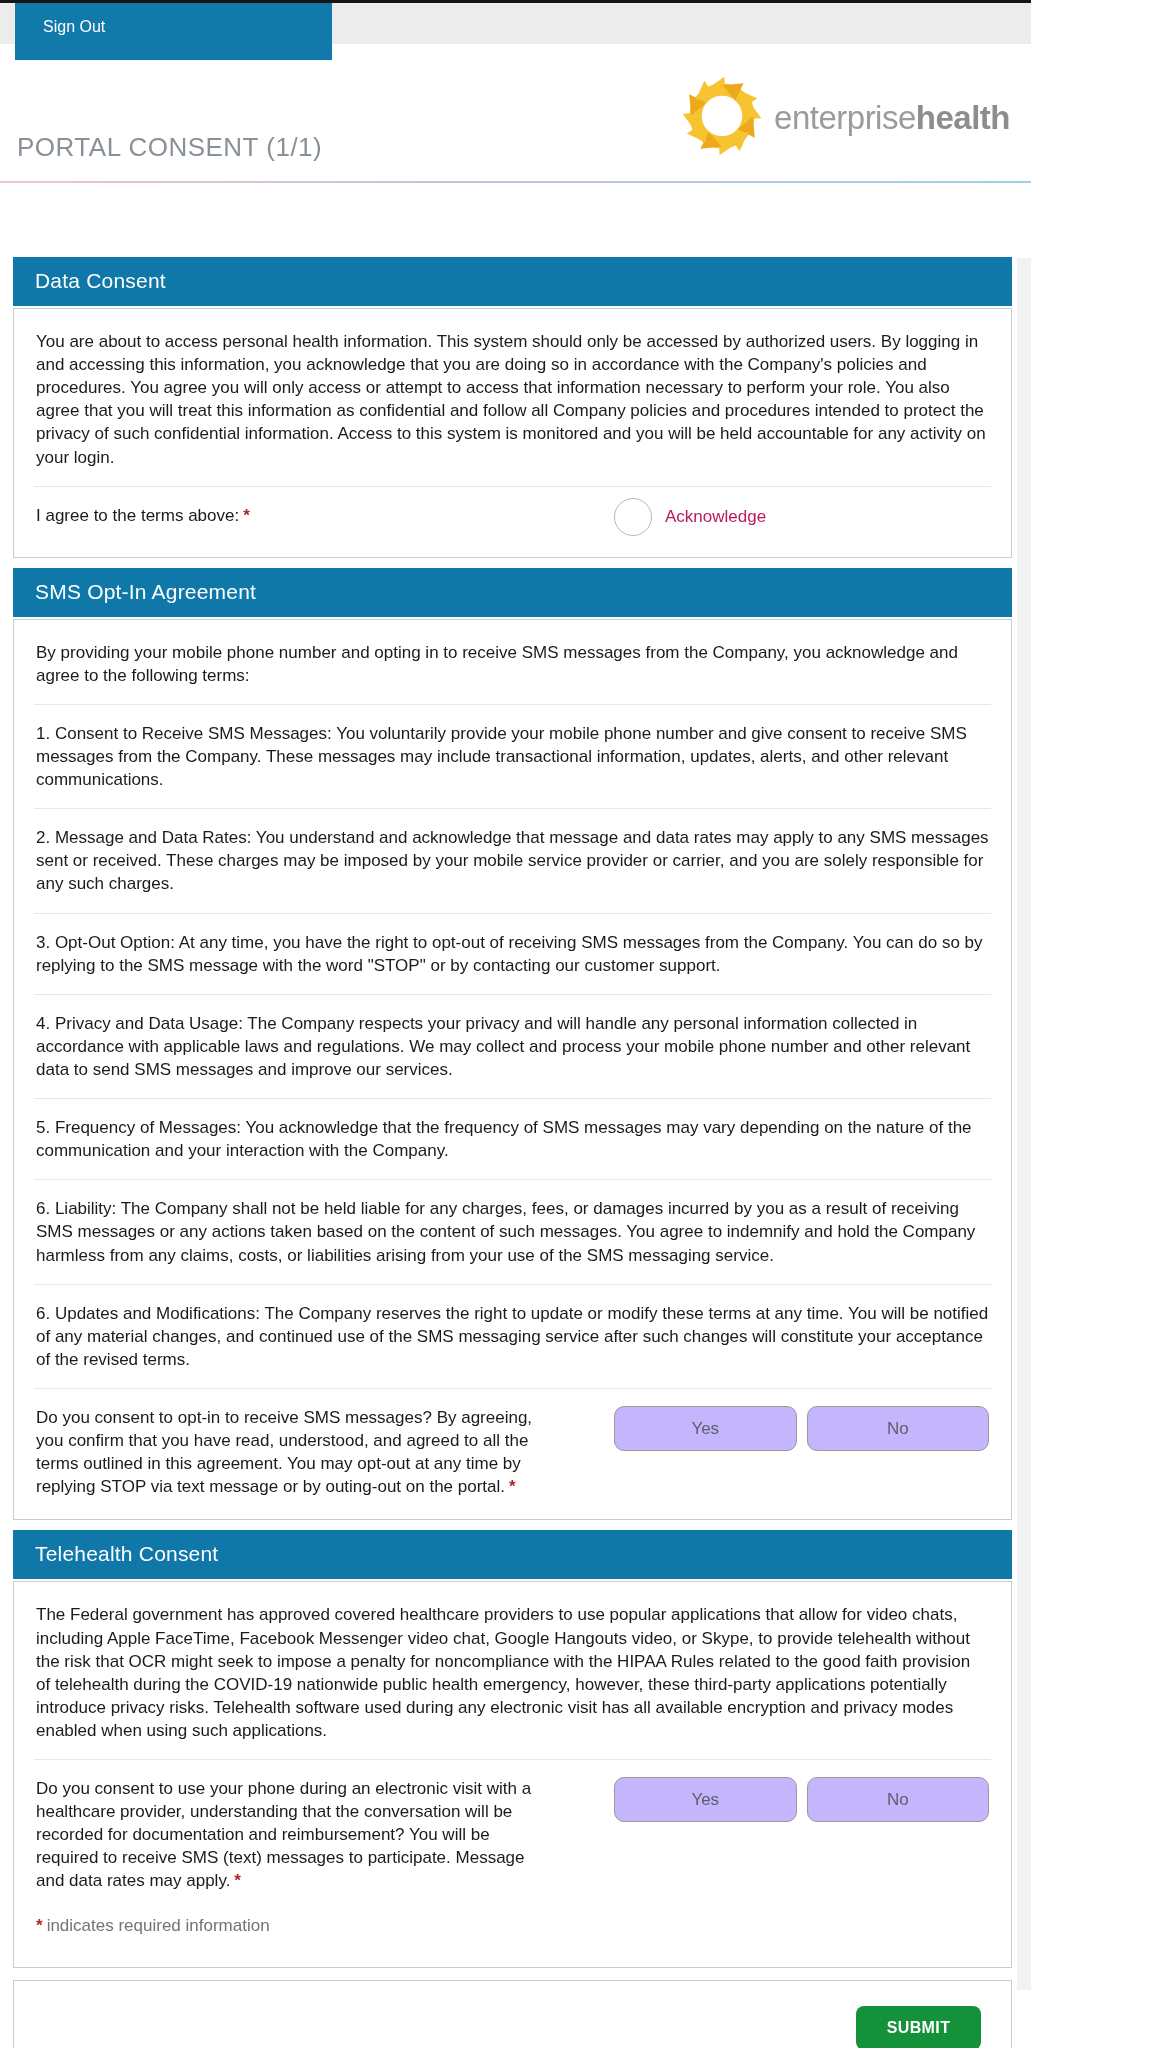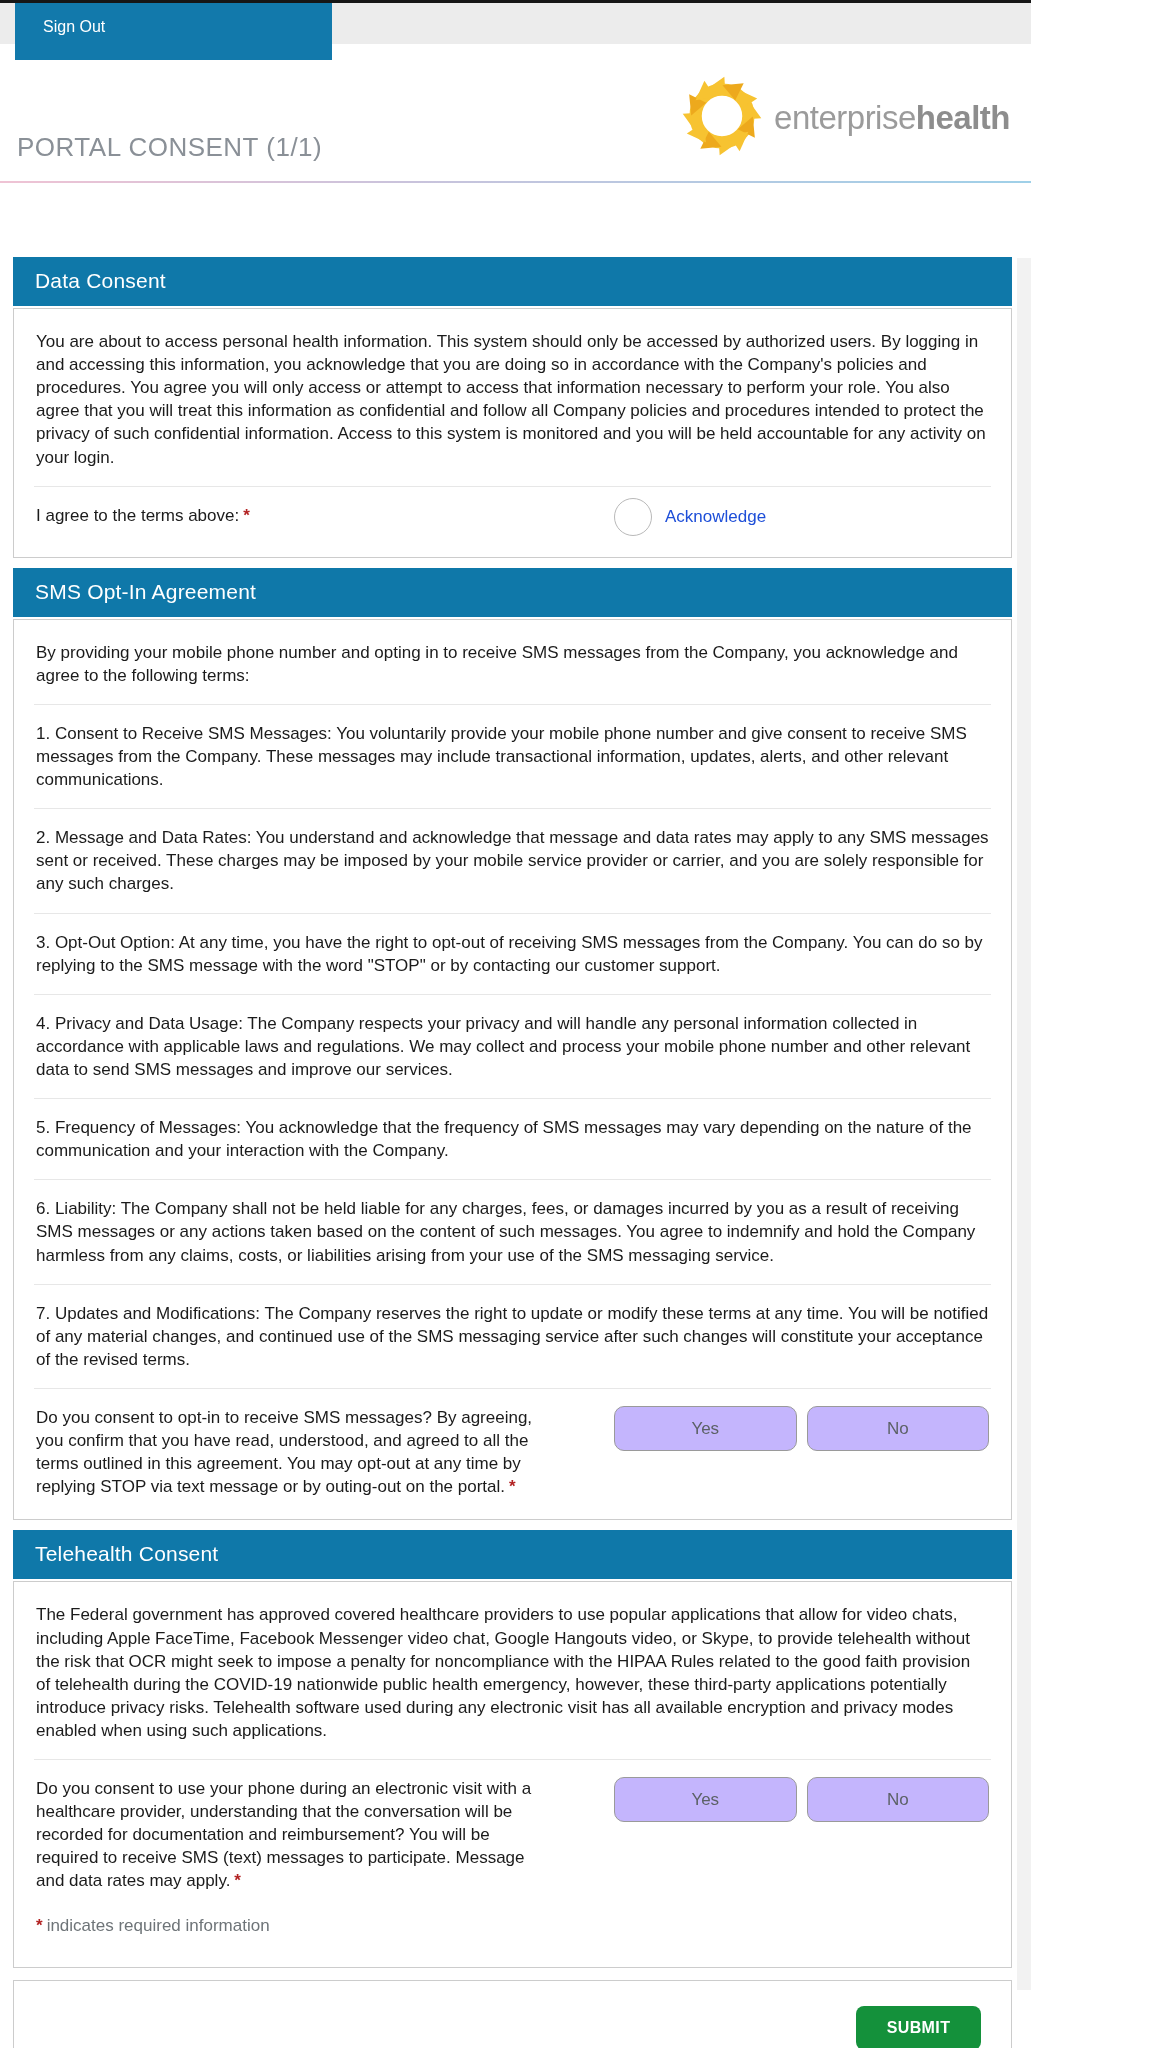--- a/index.html
+++ b/index.html
@@ -45,21 +45,21 @@
   .item + .item{border-top:1px solid #e7e7e7;}
   .item.no-border{border-top:none;padding-top:4px;}
   .row{display:flex;align-items:flex-start;}
   .row-label{flex:0 0 578px;max-width:578px;box-sizing:border-box;padding-right:80px;}
   .row-answers{flex:1;display:flex;gap:10px;align-items:flex-start;}
   .radio-wrap{display:flex;align-items:center;margin-top:-6px;}
   .radio{
     width:36px;height:36px;border-radius:50%;
     border:1px solid #b9b9b9;background:#ffffff;cursor:pointer;flex:none;
   }
-  .radio-label{margin-left:13px;color:#1d4ed8;font-size:17px;}
+  .radio-label{margin-left:13px;color:#be185d;font-size:17px;}
   .btn-choice{
     flex:1;height:45px;box-sizing:border-box;
     border:1px solid #9a9a9a;border-radius:10px;background:#c4b5fd;
     color:#5c6166;font-size:17px;
     display:flex;align-items:center;justify-content:center;cursor:pointer;
   }
   .req{color:#B22222;font-weight:bold;margin-left:4px;}
   .req-note{padding:16px 2px 26px 2px;font-size:17px;color:#6e7478;}
   .req-note .req{margin-left:0;margin-right:4px;}
   .footer-card{
@@ -142,21 +142,21 @@
     <div class="card">
       <div class="card-header">SMS Opt-In Agreement</div>
       <div class="card-body">
         <div class="item">By providing your mobile phone number and opting in to receive SMS messages from the Company, you acknowledge and agree to the following terms:</div>
         <div class="item">1. Consent to Receive SMS Messages: You voluntarily provide your mobile phone number and give consent to receive SMS messages from the Company. These messages may include transactional information, updates, alerts, and other relevant communications.</div>
         <div class="item">2. Message and Data Rates: You understand and acknowledge that message and data rates may apply to any SMS messages sent or received. These charges may be imposed by your mobile service provider or carrier, and you are solely responsible for any such charges.</div>
         <div class="item">3. Opt-Out Option: At any time, you have the right to opt-out of receiving SMS messages from the Company. You can do so by replying to the SMS message with the word "STOP" or by contacting our customer support.</div>
         <div class="item">4. Privacy and Data Usage: The Company respects your privacy and will handle any personal information collected in accordance with applicable laws and regulations. We may collect and process your mobile phone number and other relevant data to send SMS messages and improve our services.</div>
         <div class="item">5. Frequency of Messages: You acknowledge that the frequency of SMS messages may vary depending on the nature of the communication and your interaction with the Company.</div>
         <div class="item">6. Liability: The Company shall not be held liable for any charges, fees, or damages incurred by you as a result of receiving SMS messages or any actions taken based on the content of such messages. You agree to indemnify and hold the Company harmless from any claims, costs, or liabilities arising from your use of the SMS messaging service.</div>
-        <div class="item">7. Updates and Modifications: The Company reserves the right to update or modify these terms at any time. You will be notified of any material changes, and continued use of the SMS messaging service after such changes will constitute your acceptance of the revised terms.</div>
+        <div class="item">6. Updates and Modifications: The Company reserves the right to update or modify these terms at any time. You will be notified of any material changes, and continued use of the SMS messaging service after such changes will constitute your acceptance of the revised terms.</div>
         <div class="item row">
           <div class="row-label"><span>Do you consent to opt-in to receive SMS messages? By agreeing, you confirm that you have read, understood, and agreed to all the terms outlined in this agreement. You may opt-out at any time by replying STOP via text message or by outing-out on the portal.</span><span class="req">*</span></div>
           <div class="row-answers">
             <div class="btn-choice">Yes</div>
             <div class="btn-choice">No</div>
           </div>
         </div>
       </div>
     </div>
 

